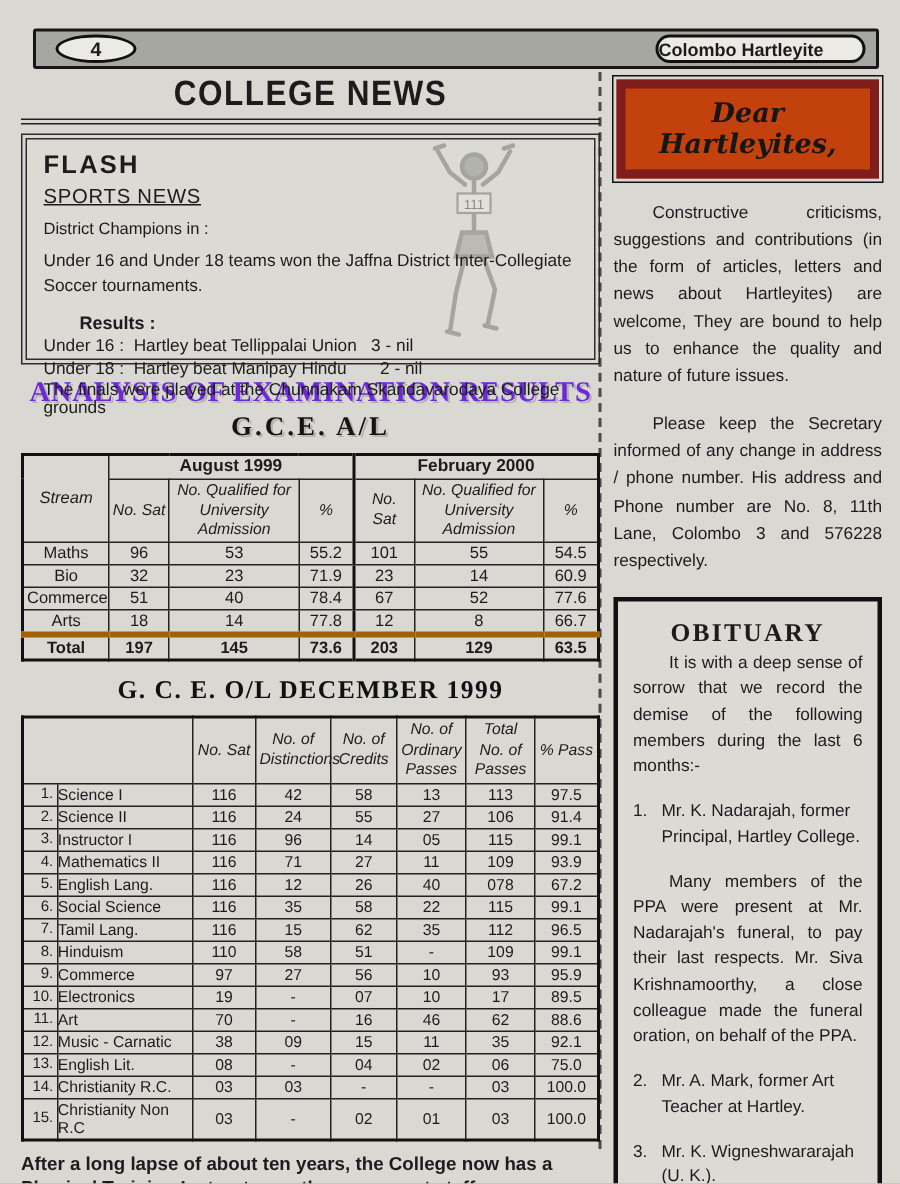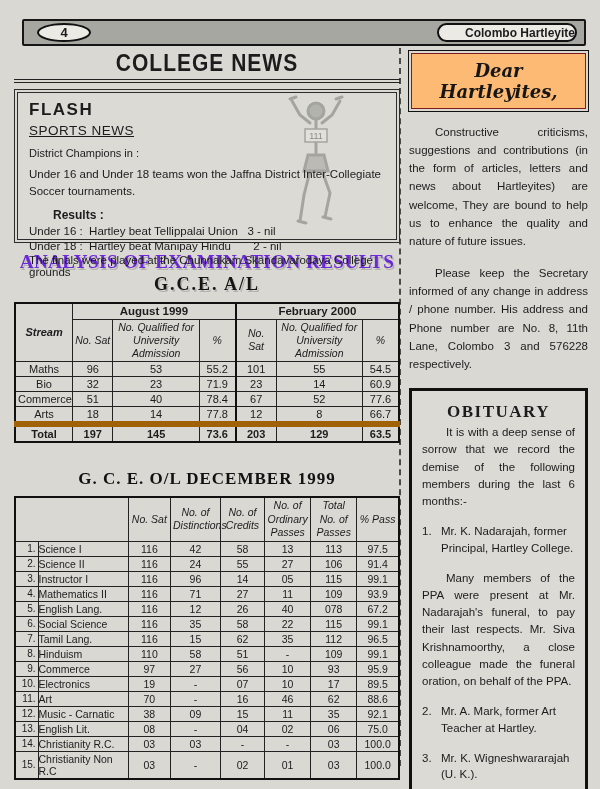--- a/index.html
+++ b/index.html
@@ -15,21 +15,21 @@
     background:#a7a7a2; border:2px solid #161616; border-radius:2px;
   }
   .page-num-oval {
     position:absolute; left:13px; top:2px; width:54px; height:19px;
     background:#eceae5; border:2px solid #111; border-radius:50%;
     font-size:13px; font-weight:bold; text-align:center; line-height:16px;
   }
   .masthead-pill {
     position:absolute; right:7px; top:2px; width:140px; height:19px;
     background:#eceae5; border:2px solid #111; border-radius:10px;
-    font-size:12px; font-weight:bold; text-align:right; line-height:16px;
+    font-size:12px; font-weight:bold; text-align:left; line-height:16px;
   }
   
   .col-left  { position:absolute; left:14px;  top:50px; width:386px; }
   .col-right { position:absolute; left:409px; top:50px; width:179px; }
   .divider   { position:absolute; left:399px; top:48px; height:718px; width:0;
                border-left:2px dashed #4a4a46; }
   
   .college-news {
     text-align:center; font-size:21px; font-weight:800; letter-spacing:1px;
     transform:scaleY(1.12); transform-origin:top;
@@ -58,37 +58,37 @@
     font-family:"Liberation Serif", serif; font-weight:900; font-size:18px;
     text-align:center; letter-spacing:2px; margin-top:1px; color:#141414;
     text-shadow:1.5px 1.5px 0 #b3b2ae;
   }
   table.res { border-collapse:collapse; width:100%; table-layout:fixed;
     border:2px solid #111; margin-top:7px; }
   table.res th, table.res td { border:1px solid #222; text-align:center; padding:1px 2px; }
   
   .al th.year { font-weight:bold; font-size:11.5px; height:16px; }
   .al th.sub  { font-style:italic; font-weight:normal; font-size:10.5px; line-height:1.25; }
-  .al th.stream { font-style:italic; font-weight:bold; font-size:11px; }
+  .al th.stream { font-style:italic; font-weight:normal; font-size:11px; }
   .al td { font-size:11px; height:15px; }
   .al td:nth-child(5), .al th.g2 { border-left:2.5px solid #111; }
-  .al tbody tr:last-child td { font-weight:bold; border-top:6px solid #a16207; }
+  .al tbody tr:last-child td { font-weight:bold; border-top:4px solid #a16207; }
   
   .ol-heading {
     font-family:"Liberation Serif", serif; font-weight:900; font-size:17px;
-    text-align:center; letter-spacing:1px; margin-top:26px; color:#111;
+    text-align:center; letter-spacing:1px; margin-top:9px; color:#111;
   }
   .ol th { font-style:italic; font-weight:normal; font-size:10.5px; line-height:1.3; padding:2px 1px; }
   .ol td { font-size:10.5px; height:14.5px; padding:0 2px; }
   .ol td:first-child { text-align:right; padding-right:2px; font-size:10px; }
   .ol td:nth-child(2) { text-align:left; padding-left:0; }
   .closing { font-weight:bold; font-size:12.5px; line-height:1.3; margin-top:7px; }
   
   .dear-box {
-    background:#fdba74; border:1px solid #7f1d1d; outline:1.5px solid #111; outline-offset:2px;
+    background:#c2410c; border:6px solid #7f1d1d; outline:1.5px solid #111; outline-offset:2px;
     text-align:center; padding:6px 2px; margin:3px 2px 0;
   }
   .dear-text { font-family:"DejaVu Serif", serif; font-style:italic; font-weight:bold;
     font-size:18px; color:#161616; }
   .rc-para { font-size:11.5px; line-height:1.58; text-align:justify; text-indent:26px; margin-top:14px; }
   .editor { font-weight:bold; font-size:13px; text-align:right; padding-right:6px;
     letter-spacing:.5px; margin-top:11px; }
   .obit-box { border:3px solid #111; margin-top:15px; padding:8px 10px 12px; background:#dbdad5; }
   .obit-title { font-family:"Liberation Serif", serif; font-weight:bold; font-size:17px;
     text-align:center; letter-spacing:1.5px; margin-top:3px; }

